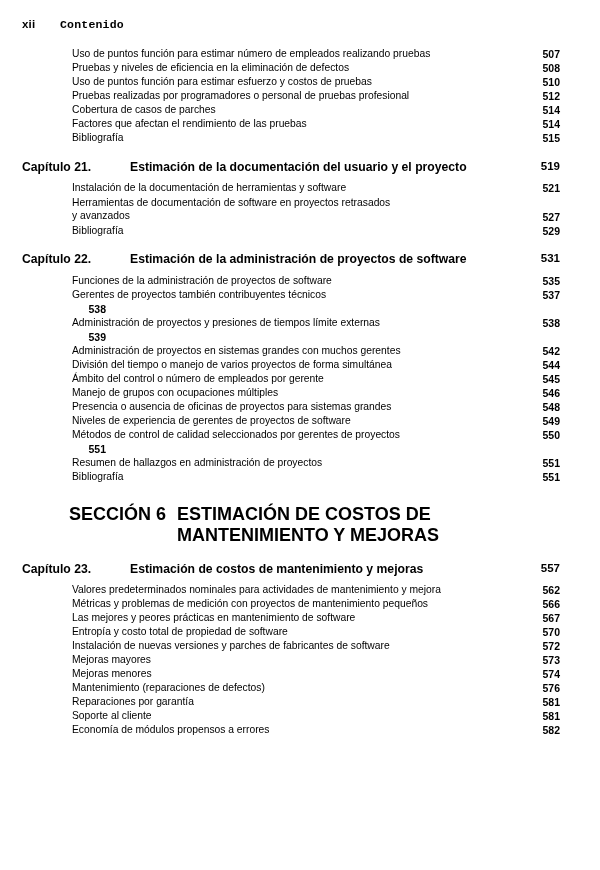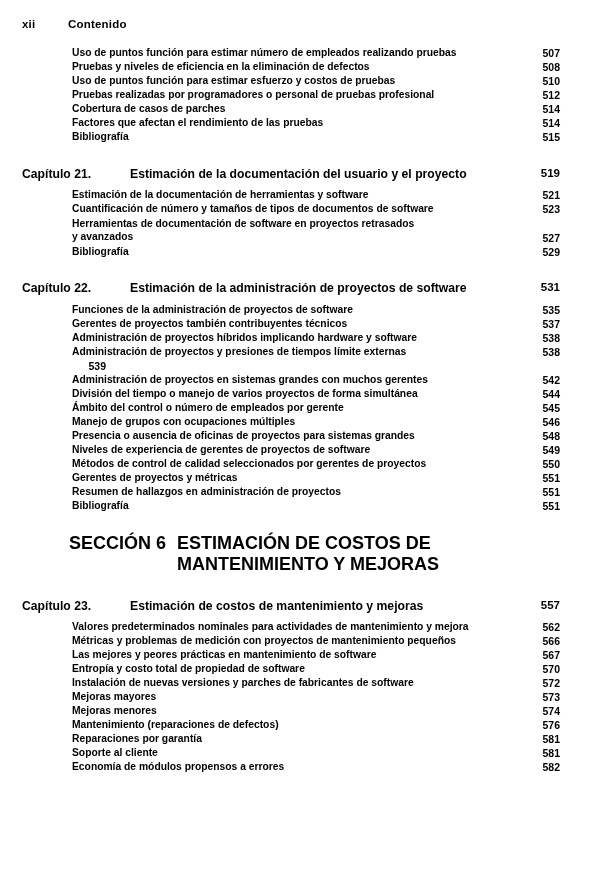--- a/index.html
+++ b/index.html
@@ -27,21 +27,22 @@
     align-items: baseline;
     padding: 18px 0 0 22px;
     font-size: 11.5px;
     font-weight: bold;
     letter-spacing: 0.2px;
   }
   .running-head .folio {
     width: 30px;
   }
   .running-head .rh-title {
-    margin-left: 16px;
+    margin-left: 8px;
+    font-family: Liberation Mono, monospace;
   }
   .toc {
     margin-top: 18px;
     padding: 0 40px 0 22px;
   }
   
   .row {
     display: flex;
     align-items: flex-start;
     font-size: 10.5px;
@@ -57,31 +58,31 @@
     text-align: right;
     font-weight: bold;
     font-size: 10.5px;
   }
 
   
   .entry {
     padding-left: 50px;
   }
   .entry .txt {
-    font-weight: bold;
+    font-weight: normal;
     font-size: 10.3px;
   }
   .entry.two-line .txt {
     line-height: 1.25;
   }
 
   
   .chapter {
     padding-left: 0;
-    margin-top: 25px;
+    margin-top: 17px;
     margin-bottom: 10px;
   }
   .chapter .num {
     flex: 0 0 108px;
     font-weight: bold;
     font-size: 12.2px;
   }
   .chapter .txt {
     font-weight: bold;
     font-size: 12.2px;
@@ -154,26 +155,22 @@
       </div>
     </div>
 
     <div class="row chapter">
       <span class="num">Capítulo 21.</span>
       <span class="txt">Estimación de la documentación del usuario y el proyecto</span>
       <span class="pg">519</span>
     </div>
     <div class="group">
       <div class="row entry">
-        <span class="txt">Estimación de la documentación de herramientas y software</span>
+        <span class="txt">Instalación de la documentación de herramientas y software</span>
         <span class="pg">521</span>
-      </div>
-      <div class="row entry">
-        <span class="txt">Cuantificación de número y tamaños de tipos de documentos de software</span>
-        <span class="pg">523</span>
       </div>
       <div class="row entry two-line">
         <span class="txt" style="white-space: pre-line;">Herramientas de documentación de software en proyectos retrasados
 y avanzados</span>
         <span class="pg" style="align-self: flex-end;">527</span>
       </div>
       <div class="row entry">
         <span class="txt">Bibliografía</span>
         <span class="pg">529</span>
       </div>
@@ -187,21 +184,20 @@
     <div class="group">
       <div class="row entry">
         <span class="txt">Funciones de la administración de proyectos de software</span>
         <span class="pg">535</span>
       </div>
       <div class="row entry">
         <span class="txt">Gerentes de proyectos también contribuyentes técnicos</span>
         <span class="pg">537</span>
       </div>
       <div class="row entry">
-        <span class="txt">Administración de proyectos híbridos implicando hardware y software</span>
         <span class="pg">538</span>
       </div>
       <div class="row entry">
         <span class="txt">Administración de proyectos y presiones de tiempos límite externas</span>
         <span class="pg">538</span>
       </div>
       <div class="row entry">
         <span class="pg">539</span>
       </div>
       <div class="row entry">
@@ -226,21 +222,20 @@
       </div>
       <div class="row entry">
         <span class="txt">Niveles de experiencia de gerentes de proyectos de software</span>
         <span class="pg">549</span>
       </div>
       <div class="row entry">
         <span class="txt">Métodos de control de calidad seleccionados por gerentes de proyectos</span>
         <span class="pg">550</span>
       </div>
       <div class="row entry">
-        <span class="txt">Gerentes de proyectos y métricas</span>
         <span class="pg">551</span>
       </div>
       <div class="row entry">
         <span class="txt">Resumen de hallazgos en administración de proyectos</span>
         <span class="pg">551</span>
       </div>
       <div class="row entry">
         <span class="txt">Bibliografía</span>
         <span class="pg">551</span>
       </div>

